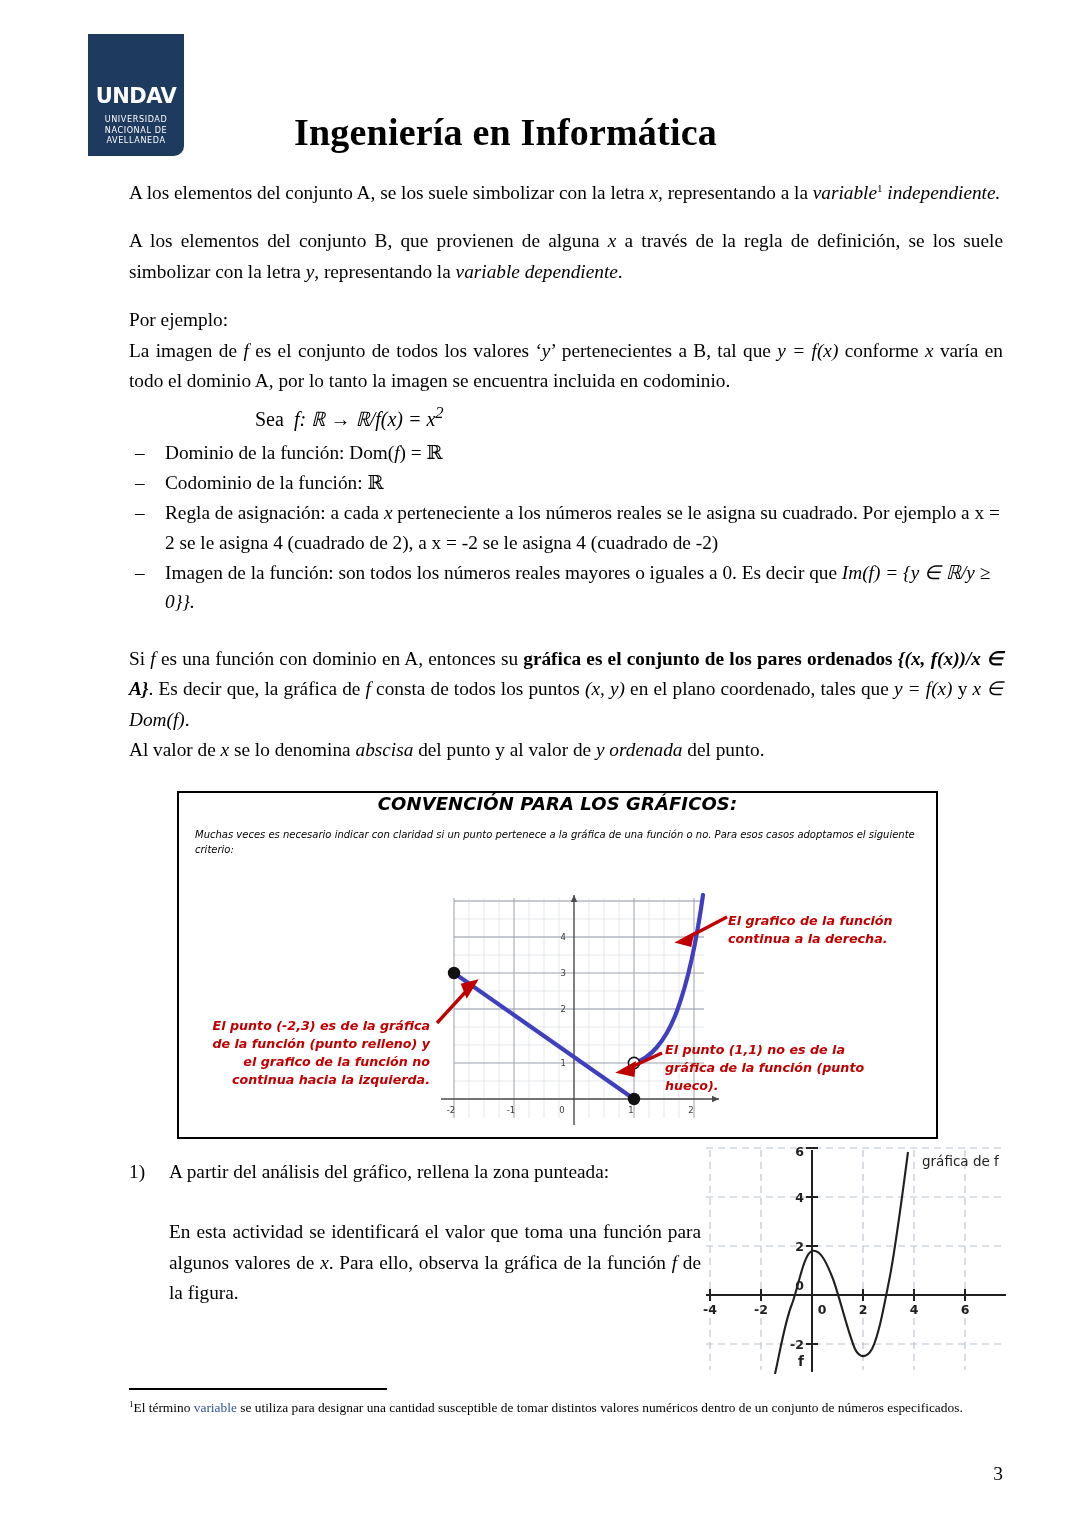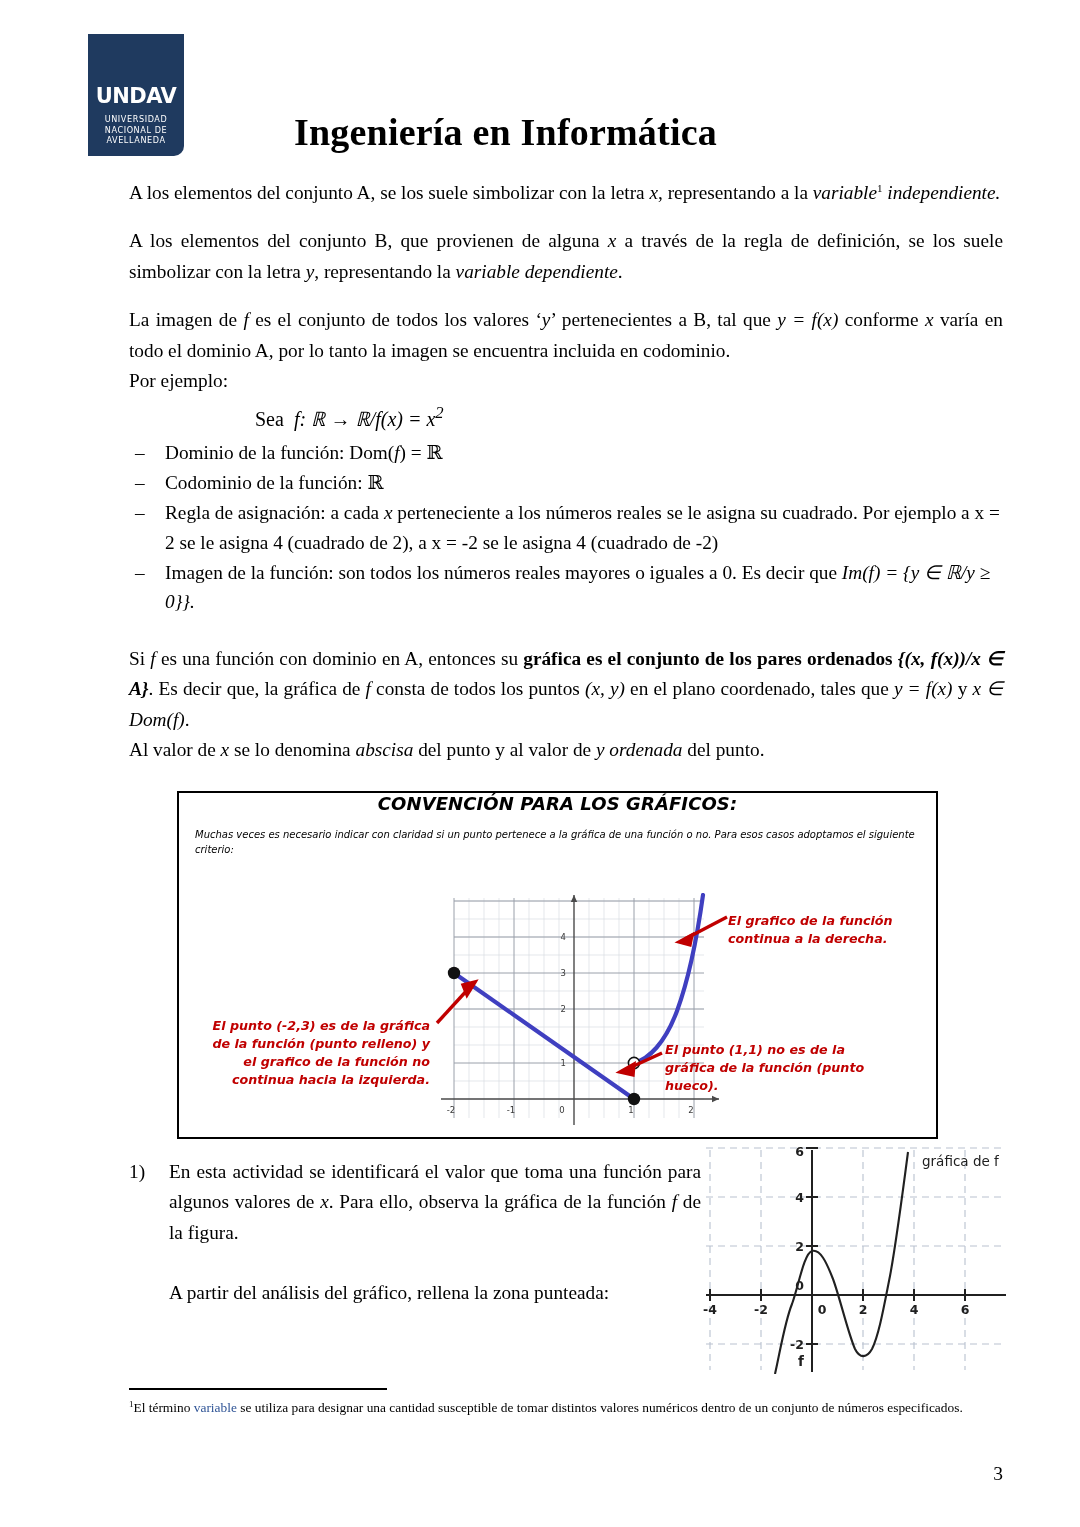--- a/index.html
+++ b/index.html
@@ -236,23 +236,23 @@
     </div>
     <div class="doc-title">Ingeniería en Informática</div>
   </div>
 
   <div class="content">
 
     <p class="para"><span>A los elementos del conjunto A, se los suele simbolizar con la letra </span><span class="mathi">x</span><span>, representando a la </span><span class="it">variable</span><sup class="fn">1</sup><span class="it"> independiente</span><span class="it">.</span></p>
 
     <p class="para"><span>A los elementos del conjunto B, que provienen de alguna </span><span class="mathi">x</span><span> a través de la regla de definición, se los suele simbolizar con la letra </span><span class="mathi">y</span><span>, representando la </span><span class="it">variable dependiente</span><span>.</span></p>
 
+    <p class="para tight">Por ejemplo:</p>
+
     <p class="para tight"><span>La imagen de </span><span class="mathi">f</span><span> es el conjunto de todos los valores ‘</span><span class="mathi">y</span><span>’ pertenecientes a B, tal que </span><span class="mathi">y = f(x)</span><span> conforme </span><span class="mathi">x</span><span> varía en todo el dominio A, por lo tanto la imagen se encuentra incluida en codominio.</span></p>
-
-    <p class="para tight">Por ejemplo:</p>
 
     <div class="formula-line"><span class="up">Sea</span>&nbsp;&nbsp;<span>f: ℝ → ℝ/f(x) = x</span><sup>2</sup></div>
 
     <ul class="dash">
       <li><span class="bullet">–</span><span>Dominio de la función: Dom(</span><span class="mathi">f</span><span>) = ℝ</span></li>
       <li><span class="bullet">–</span><span>Codominio de la función: ℝ</span><span class="mathi"></span><span></span></li>
       <li><span class="bullet">–</span><span>Regla de asignación: a cada </span><span class="mathi">x</span><span> perteneciente a los números reales se le asigna su cuadrado. Por ejemplo a x = 2 se le asigna 4 (cuadrado de 2), a x = -2 se le asigna 4 (cuadrado de -2)</span></li>
       <li><span class="bullet">–</span><span>Imagen de la función: son todos los números reales mayores o iguales a 0. Es decir que </span><span class="mathi">Im(f) = {y ∈ ℝ/y ≥ 0}}.</span><span></span></li>
     </ul>
 
@@ -347,22 +347,22 @@
 
       <div class="red-note note-right-top">El grafico de la función continua a la derecha.</div>
       <div class="red-note note-left">El punto (-2,3) es de la gráfica de la función (punto relleno) y el grafico de la función no continua hacia la izquierda.</div>
       <div class="red-note note-right-mid">El punto (1,1) no es de la gráfica de la función (punto hueco).</div>
     </div>
   </div>
 
   <div class="activity">
     <span class="num">1)</span>
     <div class="txt">
+      <p>A partir del análisis del gráfico, rellena la zona punteada:</p>
       <p><span>En esta actividad se identificará el valor que toma una función para algunos valores de </span><span class="mathi">x</span><span>. Para ello, observa la gráfica de la función </span><span class="mathi">f</span><span> de la figura.</span></p>
-      <p>A partir del análisis del gráfico, rellena la zona punteada:</p>
     </div>
   </div>
 
   <div class="fig2">
     <svg width="312" height="228" viewBox="0 0 312 228">
 
       <g stroke="#b9c2cf" stroke-width="1.1" stroke-dasharray="7 5">
         <line x1="10" y1="4" x2="10" y2="224"></line>
         <line x1="61" y1="4" x2="61" y2="224"></line>
         <line x1="163" y1="4" x2="163" y2="224"></line>

